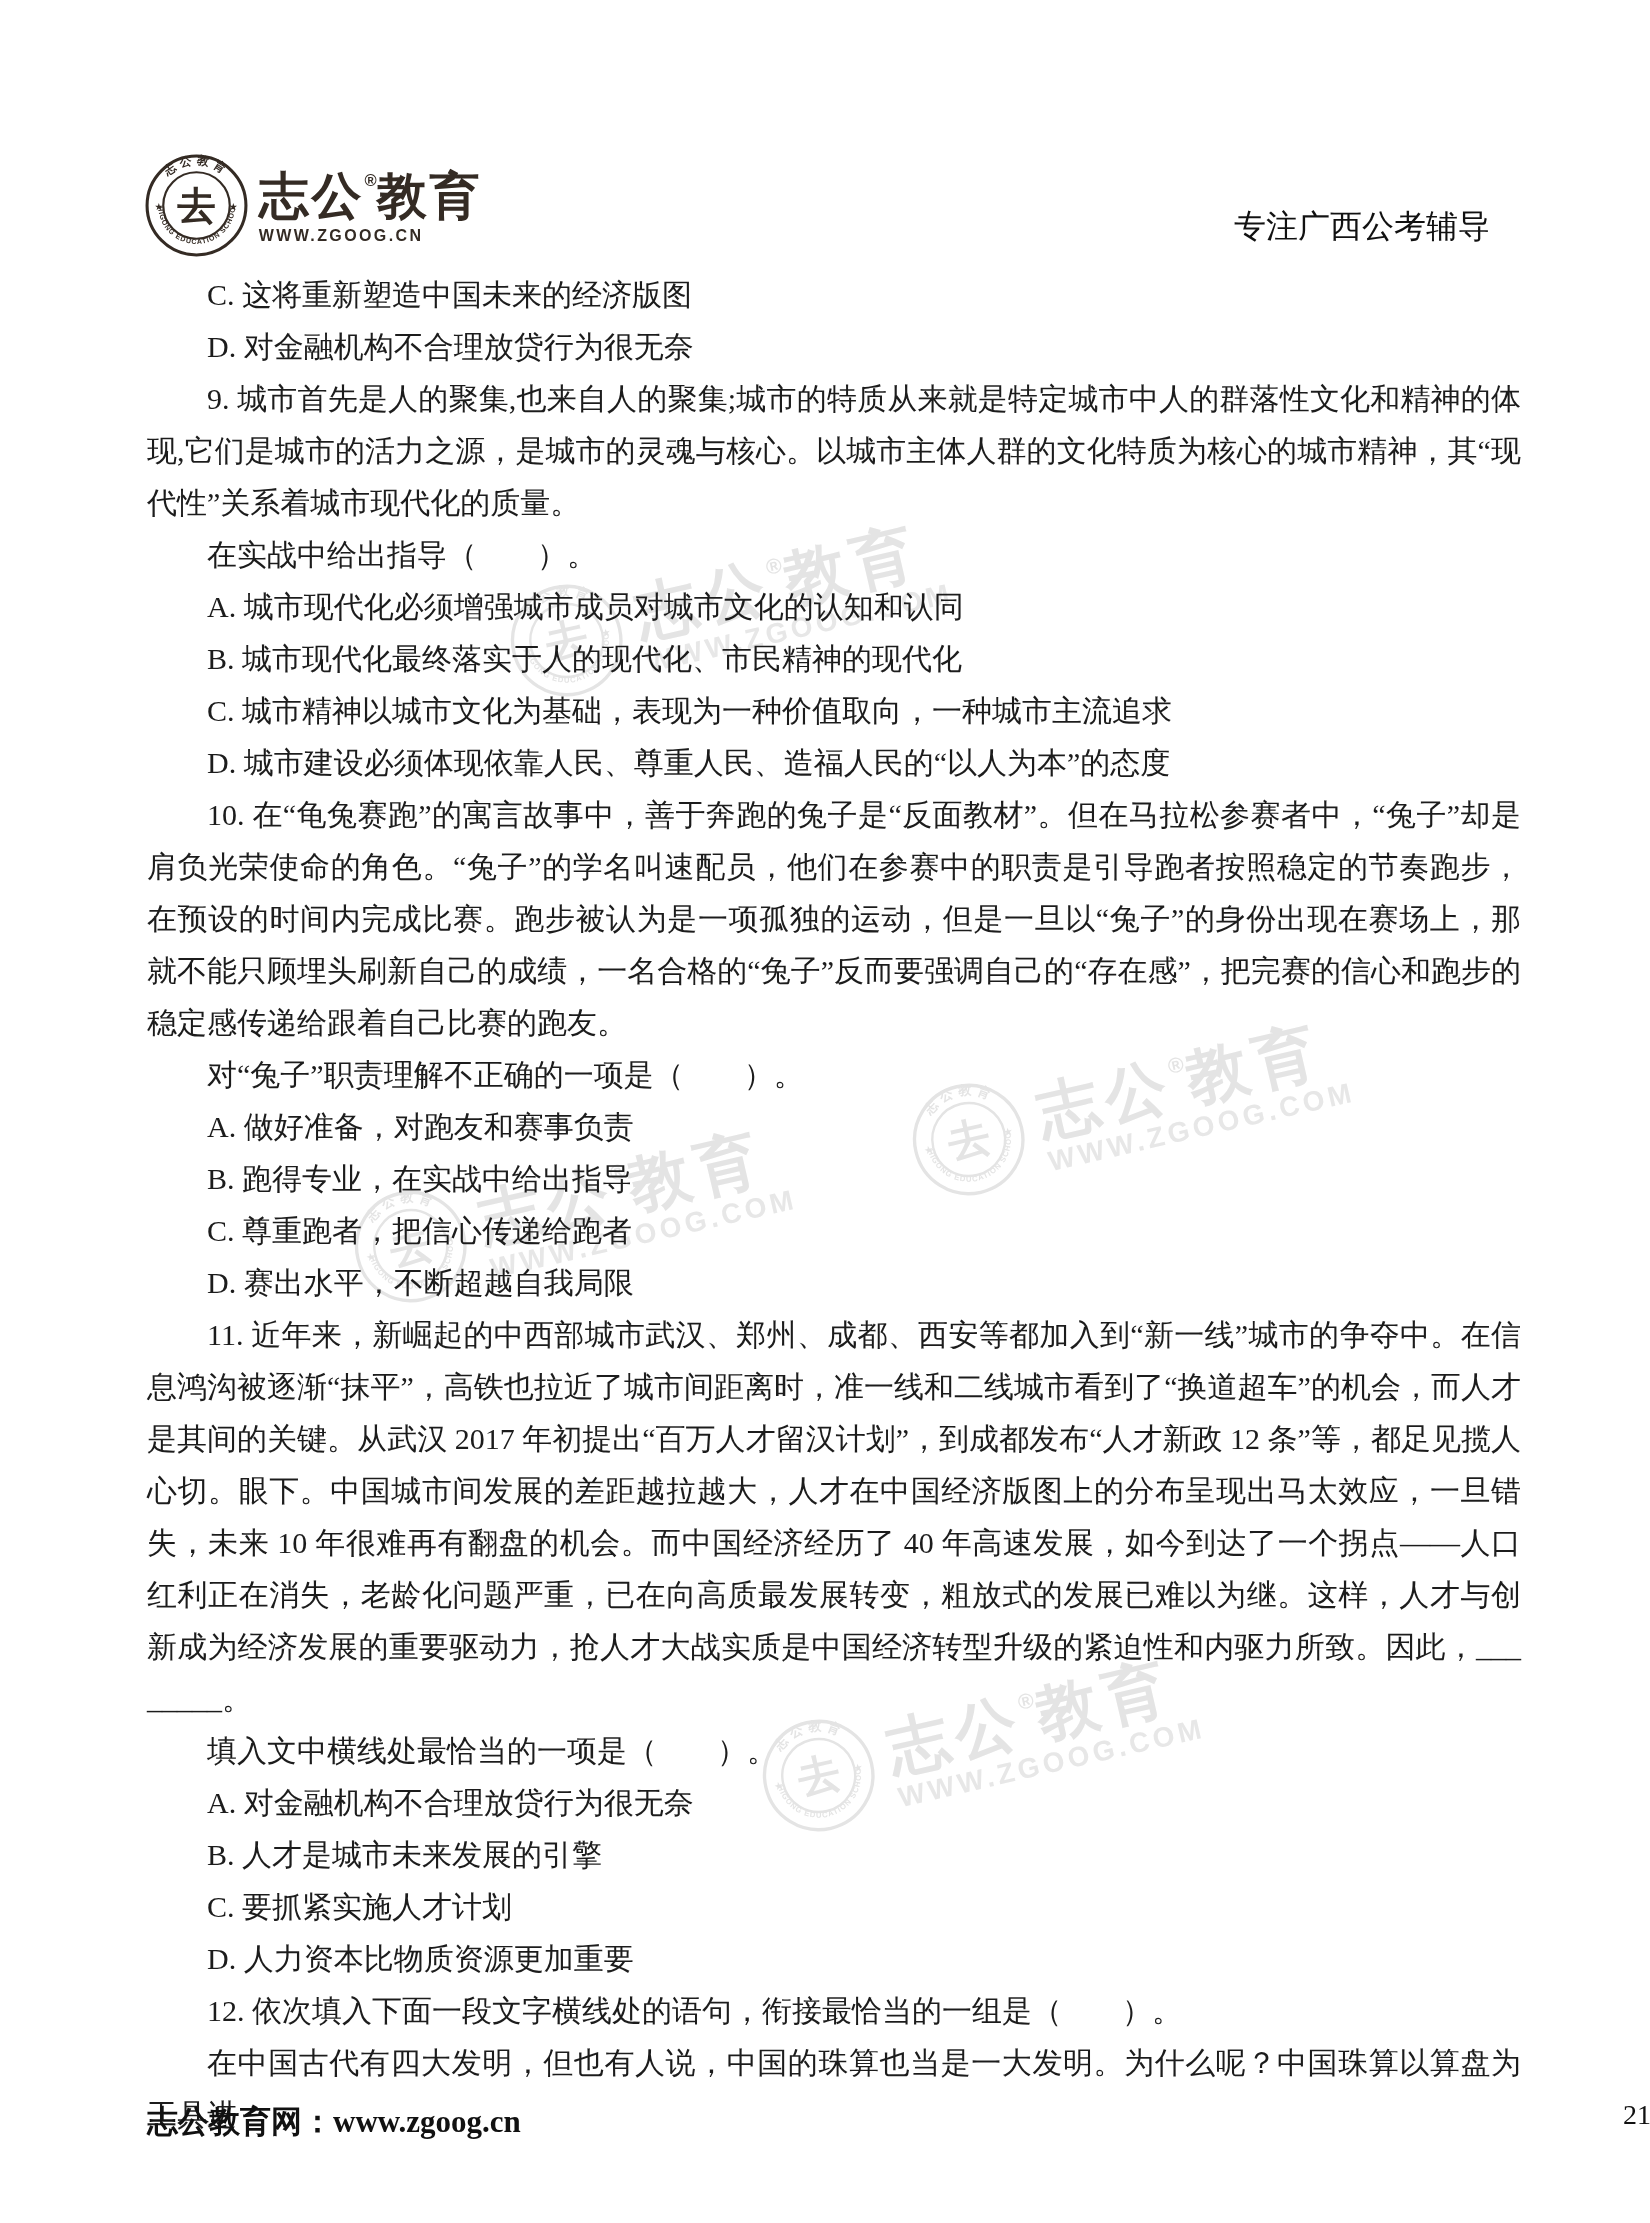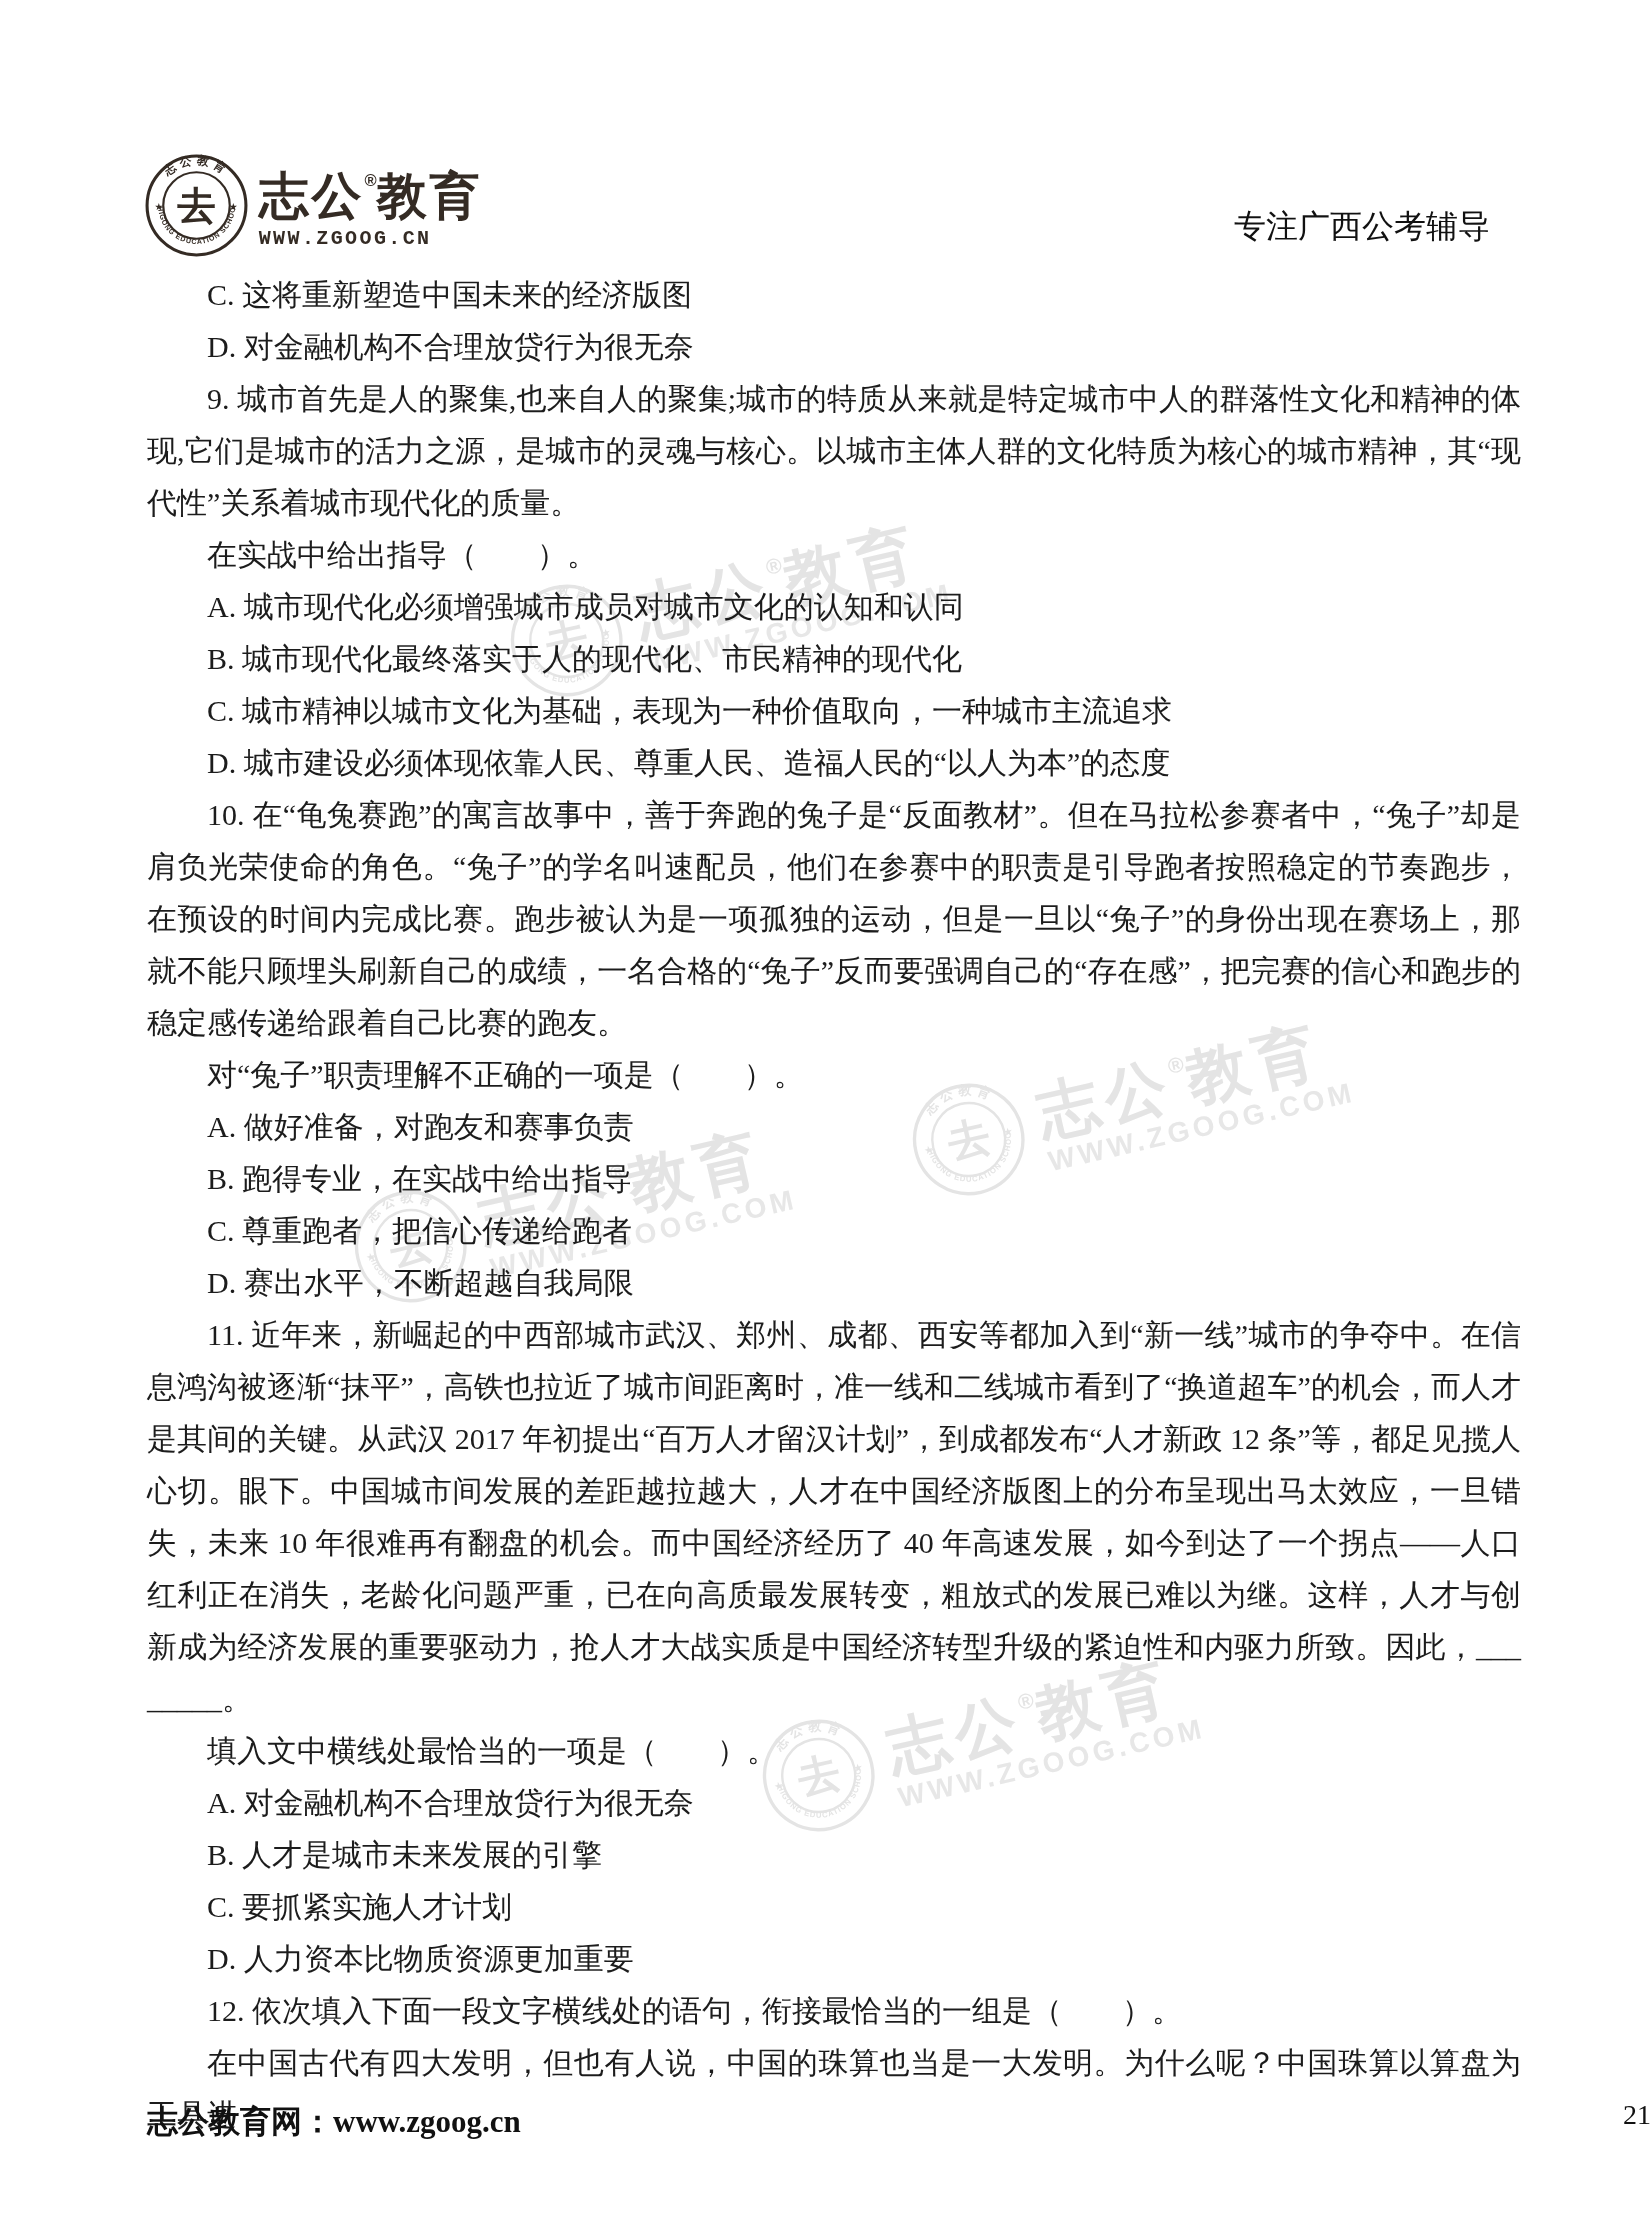--- a/index.html
+++ b/index.html
@@ -19,22 +19,22 @@
   .logo { position:absolute; left:144px; top:107px; display:flex; align-items:flex-start; color:#342b24; }
   .logo-seal { width:105px; height:105px; color:#342b24; }
   .logo-word-wrap { margin-left:9.7px; }
   .logo-word {
     font-family:"Liberation Sans","DejaVu Sans",sans-serif;
     font-weight:900; font-size:50px; line-height:54px; letter-spacing:2.9px; color:#342b24;
     white-space:nowrap;
   }
   .logo-word .reg { font-size:16.5px; vertical-align:27px; letter-spacing:0; }
   .logo-url {
-    font-family:Liberation Mono, monospace;
-    font-weight:700; font-size:20px; letter-spacing:2.4px; color:#342b24; margin-top:3.9px;
+    font-family:Liberation Sans, sans-serif;
+    font-weight:700; font-size:16px; letter-spacing:2.4px; color:#342b24; margin-top:3.9px;
     white-space:nowrap;
   }
   .tagline {
     position:absolute; right:161px; top:159px;
     font-size:32px; font-weight:normal; color:#111; white-space:nowrap;
   }
 
   
   .wm {
     position:absolute; display:flex; align-items:center; gap:15.5px;

